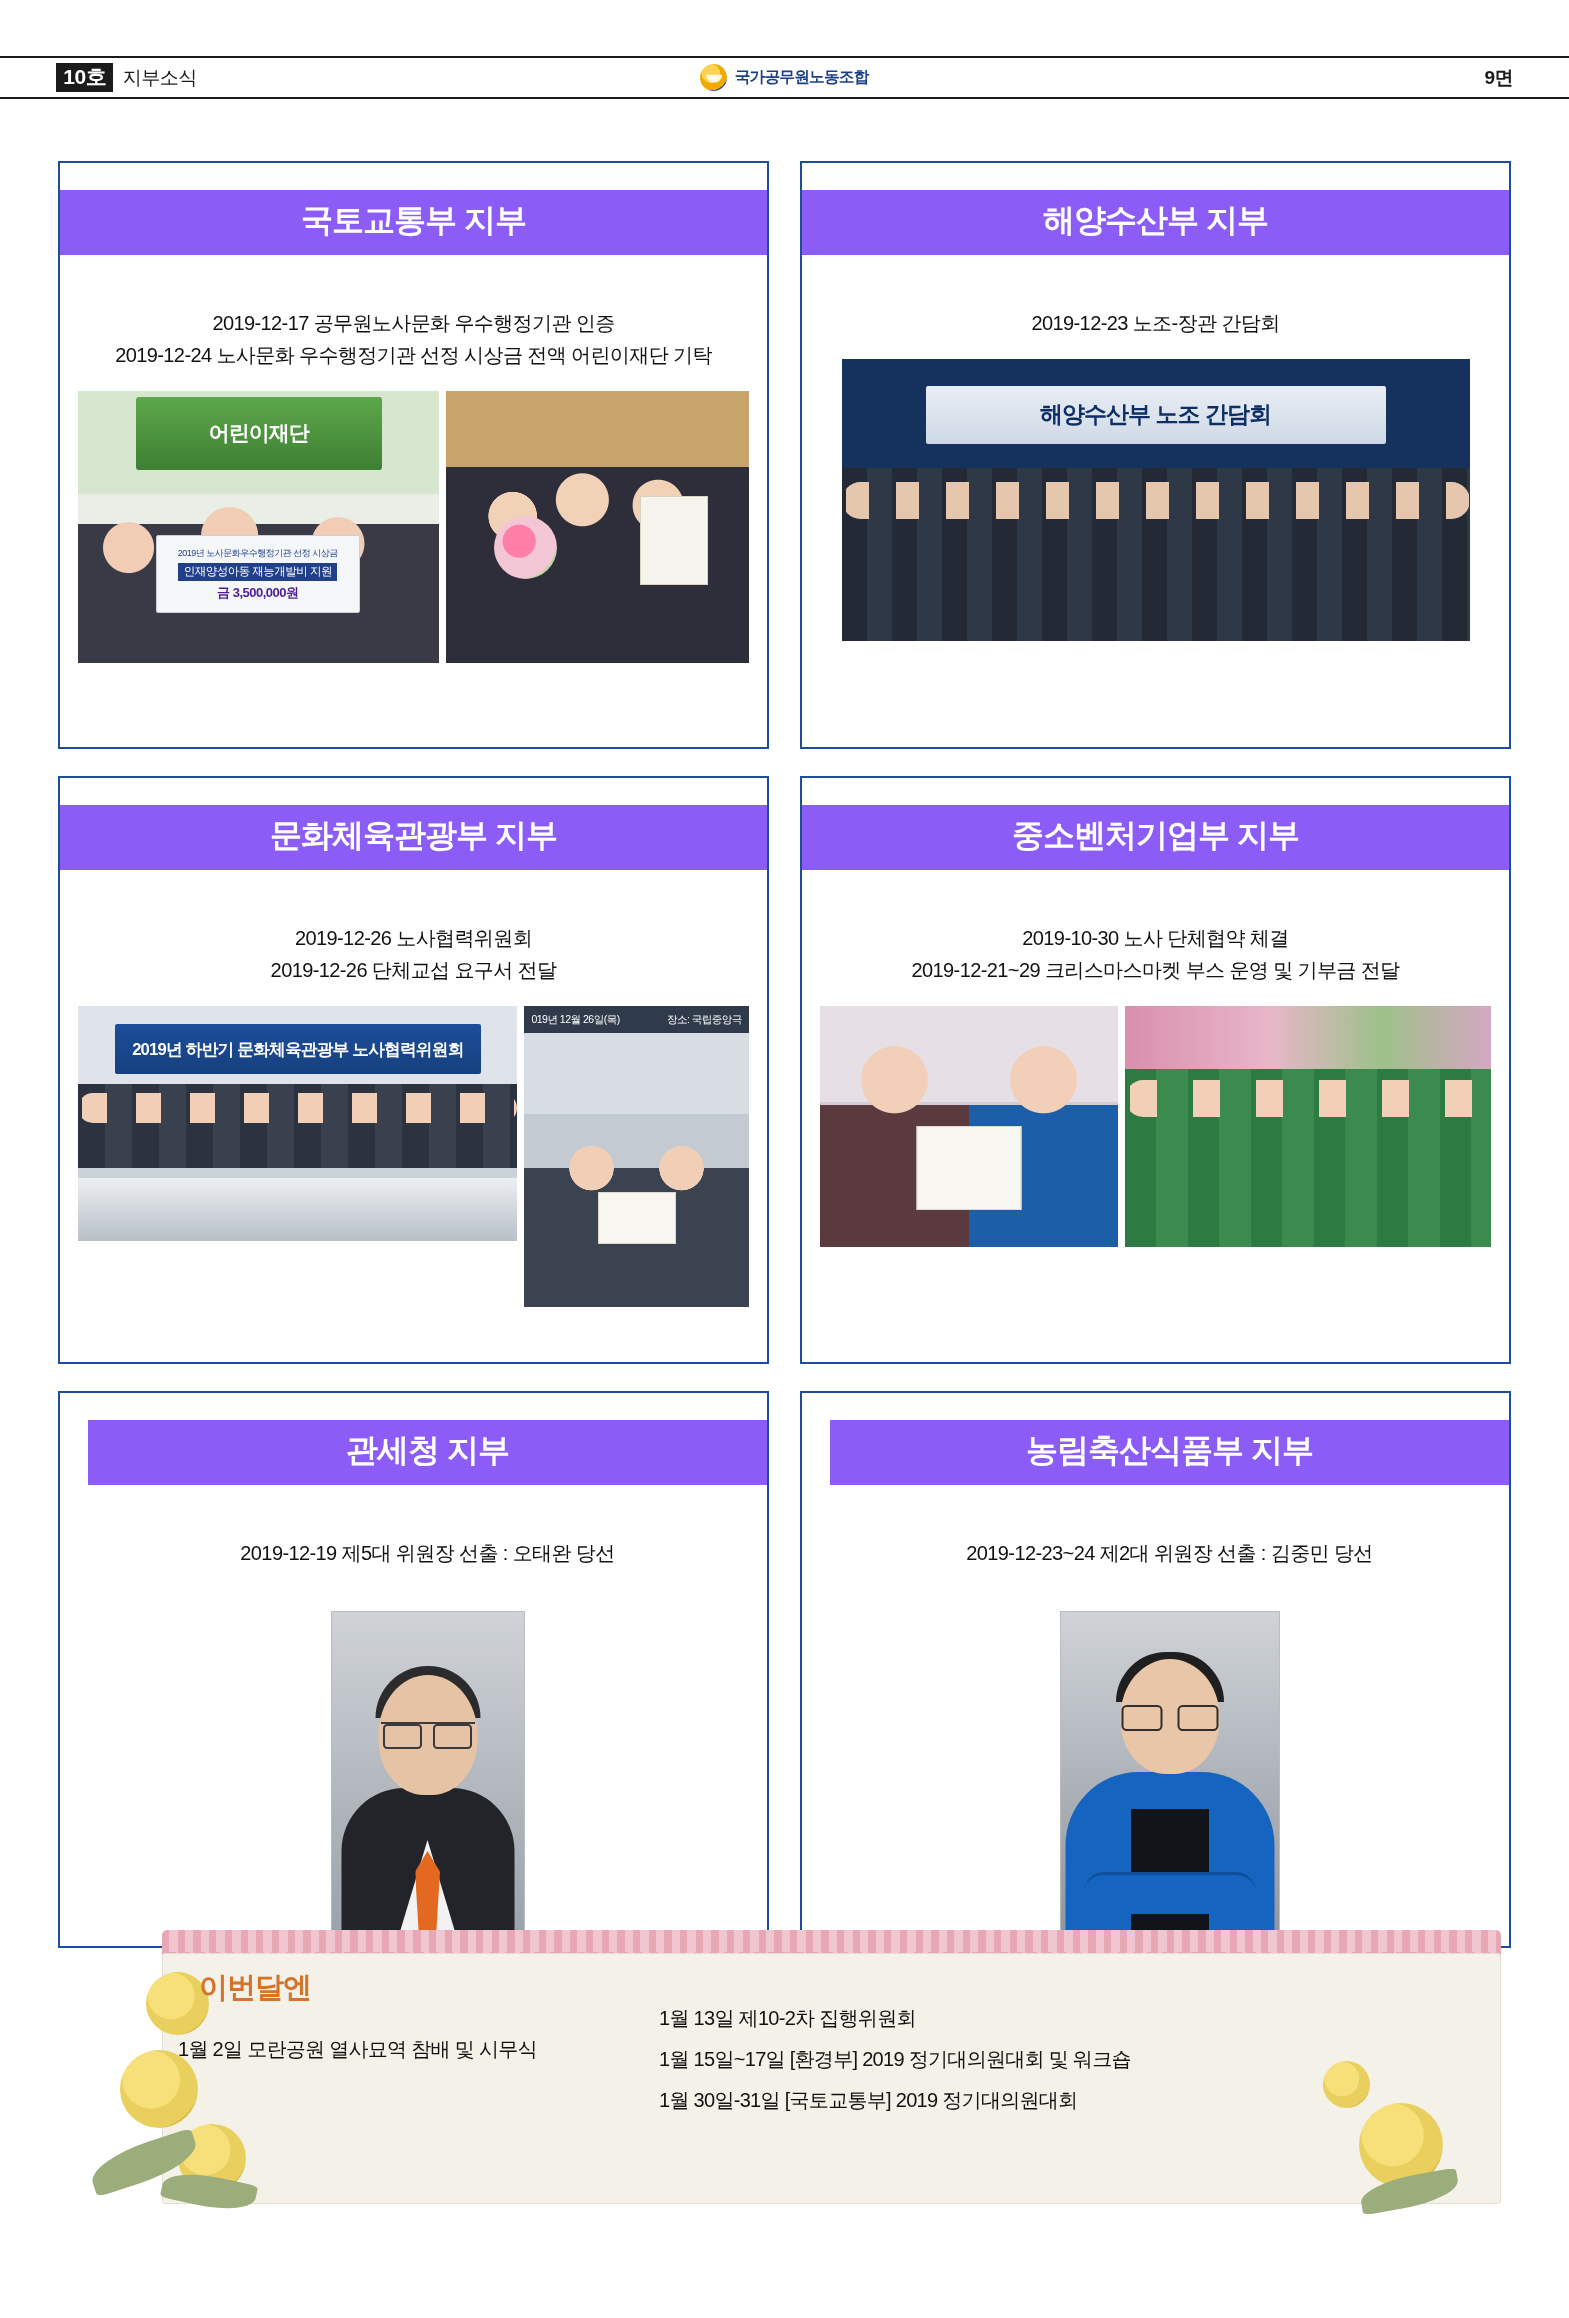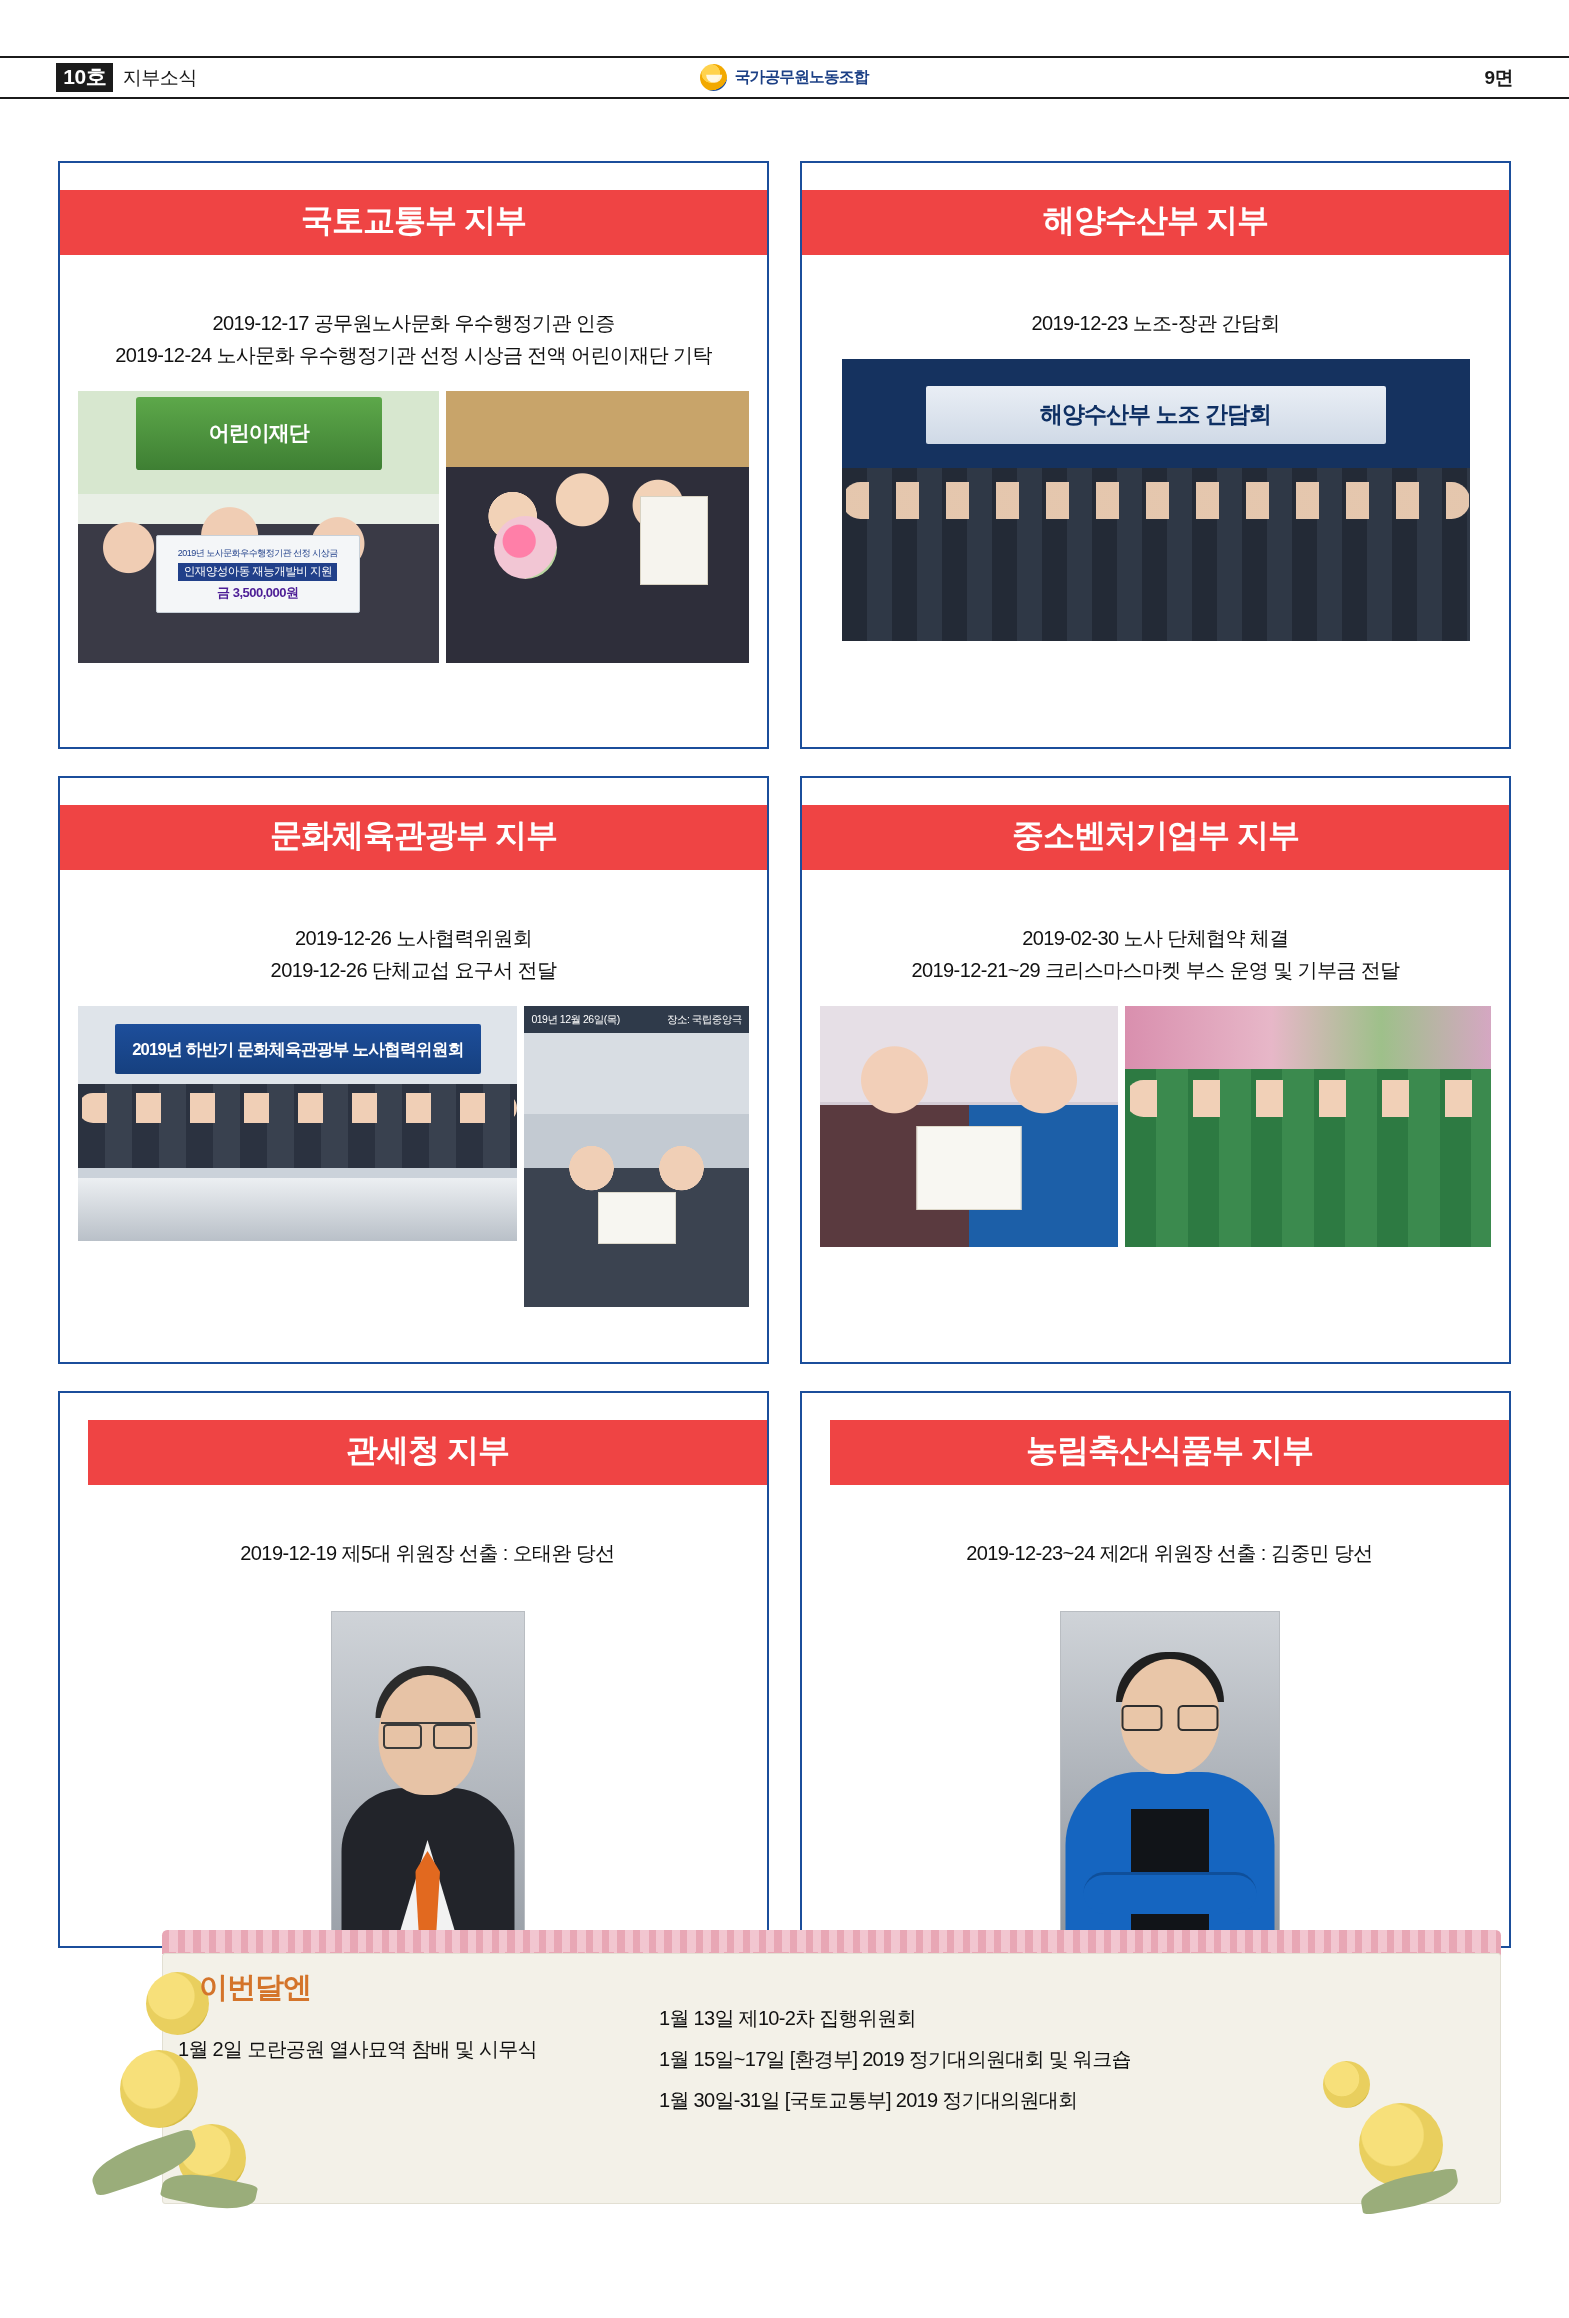--- a/index.html
+++ b/index.html
@@ -105,21 +105,21 @@
     border: 2.1px solid #1b4e9b;
     background: #ffffff;
     display: flex;
     flex-direction: column;
   }
   .card.h-tall { height: 588px; }
   .card.h-mid  { height: 588px; }
   .card.h-low  { height: 557px; padding-left: 28px; }
 
   .card-title {
-    background: #ef4444;
+    background: #8b5cf6;
     color: #ffffff;
     font-size: 32px;
     font-weight: bold;
     letter-spacing: -1px;
     text-align: center;
     padding: 13.6px 0 16.7px 0;
     line-height: 1.1;
   }
   .card-body {
     flex: 1;
@@ -569,21 +569,21 @@
           <div class="doc"></div>
         </div>
       </div>
     </div>
   </section>
 
   <section class="card h-mid">
     <h2 class="card-title">중소벤처기업부 지부</h2>
     <div class="card-body">
       <div class="card-lines">
-        <div>2019-02-30   노사 단체협약 체결</div>
+        <div>2019-10-30   노사 단체협약 체결</div>
         <div>2019-12-21~29   크리스마스마켓 부스 운영 및 기부금 전달</div>
       </div>
       <div class="photo-row">
         <div class="photo ph-pair">
           <div class="p1"></div>
           <div class="p2"></div>
           <div class="cert"></div>
         </div>
         <div class="photo ph-market">
           <div class="wall"></div>

